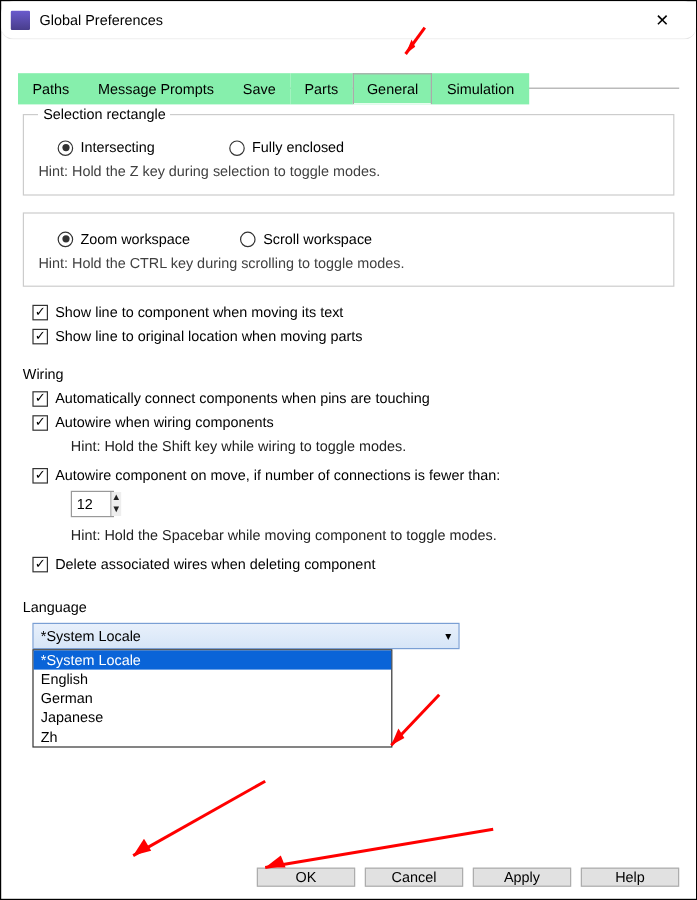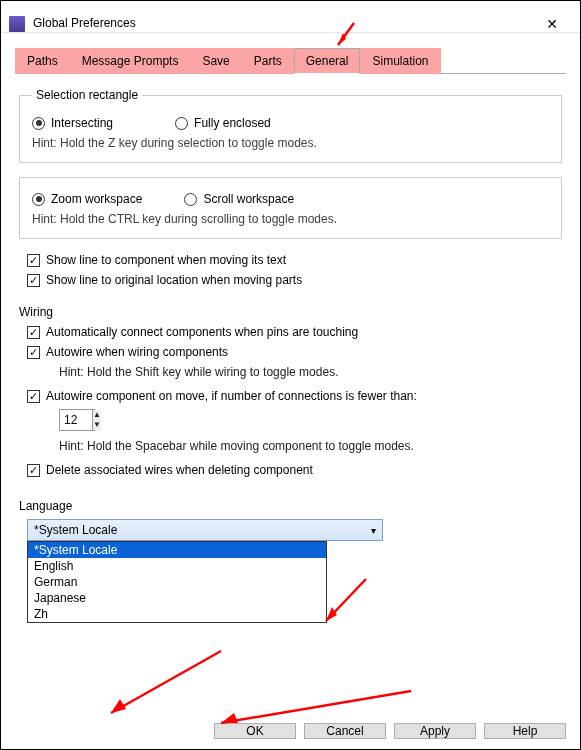--- a/index.html
+++ b/index.html
@@ -1,27 +1,27 @@
 <!DOCTYPE html>
 <html><head>
 <meta charset="utf-8">
 <style>
 * { box-sizing: border-box; margin: 0; padding: 0; }
 body { font-family: "Segoe UI", Tahoma, sans-serif; font-size: 12px; background: #fff; width: 581px; height: 750px; border: 1px solid #000; position: relative; overflow: hidden; }
-.titlebar { height: 32px; display: flex; align-items: flex-start; padding: 15px 8px; background: #fff; border-bottom: 1px solid #e5e5e5; }
+.titlebar { height: 32px; display: flex; align-items: center; padding: 15px 8px; background: #fff; border-bottom: 1px solid #e5e5e5; border-radius: 10px; }
 .titlebar .app-icon { width: 16px; height: 16px; background: linear-gradient(180deg,#6a5acd,#483d8b); margin-right: 8px; border-radius: 1px; }
 .titlebar .title { flex: 1; font-size: 12px; }
 .titlebar .close { width: 40px; text-align: center; font-size: 14px; cursor: pointer; }
 .content { padding: 14px 14px 0 14px; }
 .tabs { display: flex; border-bottom: 1px solid #aaa; }
-.tab { padding: 5px 11px; border: 1px solid transparent; border-bottom: none; cursor: pointer; position: relative; top: 1px; background: #fca5a5; }
+.tab { padding: 5px 11px; border: 1px solid transparent; border-bottom: none; cursor: pointer; position: relative; top: 14px; background: #86efac; }
 .tab.active { border-color: #aaa; border-bottom: 1px solid #fff; }
 fieldset { border: 1px solid #ccc; margin: 14px 4px 0 4px; padding: 10px 12px 12px 12px; }
 legend { padding: 0 4px; font-size: 12px; }
-.row { display: flex; align-items: center; gap: 32px; margin: 4px 0; }
+.row { display: flex; align-items: center; gap: 32px; margin: 4px 16px; }
 .radio, .check { display: flex; align-items: center; gap: 6px; cursor: pointer; }
 .radio-dot { width: 13px; height: 13px; border: 1px solid #333; border-radius: 50%; display: flex; align-items: center; justify-content: center; }
 .radio-dot.sel::after { content: ""; width: 6px; height: 6px; background: #333; border-radius: 50%; }
 .check-box { width: 13px; height: 13px; border: 1px solid #333; display: flex; align-items: center; justify-content: center; font-size: 11px; line-height: 1; }
 .check-box.sel::after { content: "✓"; }
 .hint { margin-top: 6px; color: #404040; }
 .section { margin: 14px 12px 0 12px; }
 .section .item { margin: 6px 0 6px 0; }
 .indent { margin-left: 32px; margin-top: 0; color: #222; }
 .spinner { width: 36px; height: 22px; border: 1px solid #999; display: inline-flex; align-items: center; }

